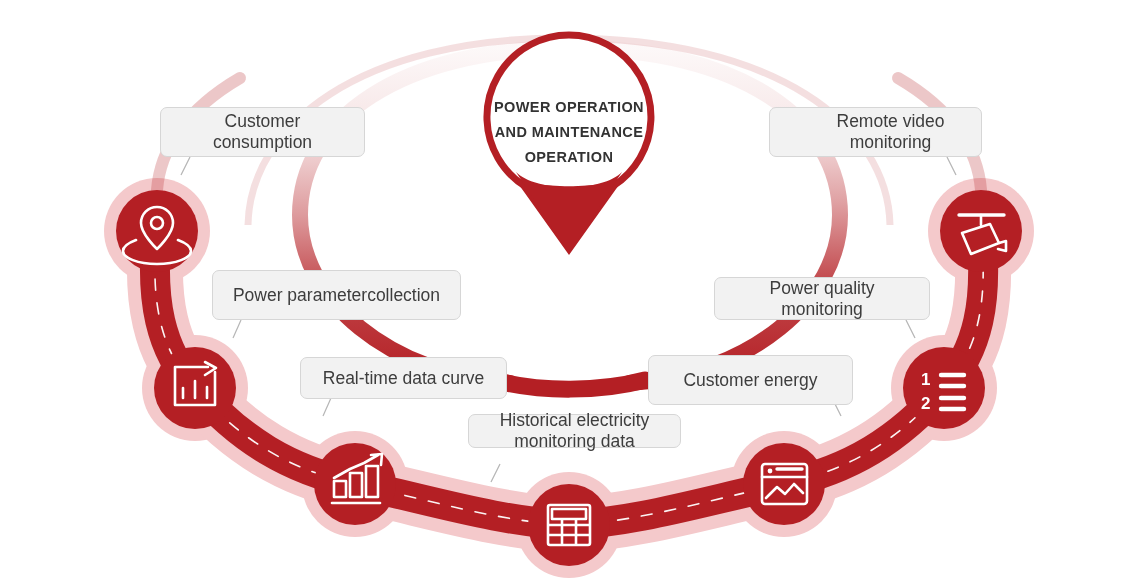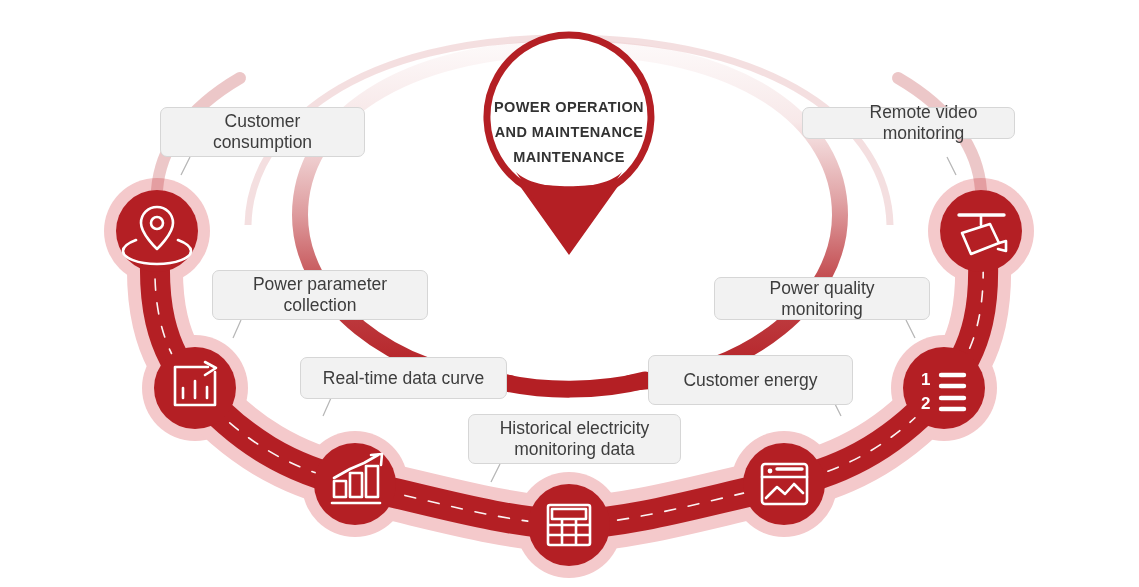--- a/index.html
+++ b/index.html
@@ -207,46 +207,46 @@
       <path d="M500 464 l-9 18"></path>
       <path d="M832 398 l9 18"></path>
       <path d="M906 320 l9 18"></path>
       <path d="M947 157 l9 18"></path>
     </g>
   </svg>
 
   <div class="pin-text" style="left:474px; top:83px;">
     <div>POWER OPERATION</div>
     <div>AND MAINTENANCE</div>
-    <div>MAINTENANCE</div>
+    <div>OPERATION</div>
   </div>
 
   <div class="label" style="left:160px; top:107px; width:205px; height:50px;">
     <span>Customer consumption</span>
   </div>
 
-  <div class="label" style="left:212px; top:270px; width:216px; height:50px; flex-direction:column;">
+  <div class="label" style="left:212px; top:270px; width:249px; height:50px; flex-direction:row;">
     <span>Power parameter</span>
     <span>collection</span>
   </div>
 
   <div class="label" style="left:300px; top:357px; width:207px; height:42px;">
     <span>Real-time data curve</span>
   </div>
 
-  <div class="label" style="left:468px; top:414px; width:213px; height:50px; flex-direction:column;">
+  <div class="label" style="left:468px; top:414px; width:213px; height:34px; flex-direction:column;">
     <span>Historical electricity</span>
     <span>monitoring data</span>
   </div>
 
   <div class="label" style="left:648px; top:355px; width:205px; height:50px; flex-direction:row;">
     <span>Customer energy</span>
   </div>
 
   <div class="label" style="left:714px; top:277px; width:216px; height:43px;">
     <span>Power quality monitoring</span>
   </div>
 
-  <div class="label" style="left:802px; top:107px; width:213px; height:32px;padding-left:44px;">
+  <div class="label" style="left:769px; top:107px; width:213px; height:50px;padding-left:44px;">
     <span>Remote video monitoring</span>
   </div>
 
 </div>
 
 </body></html>

